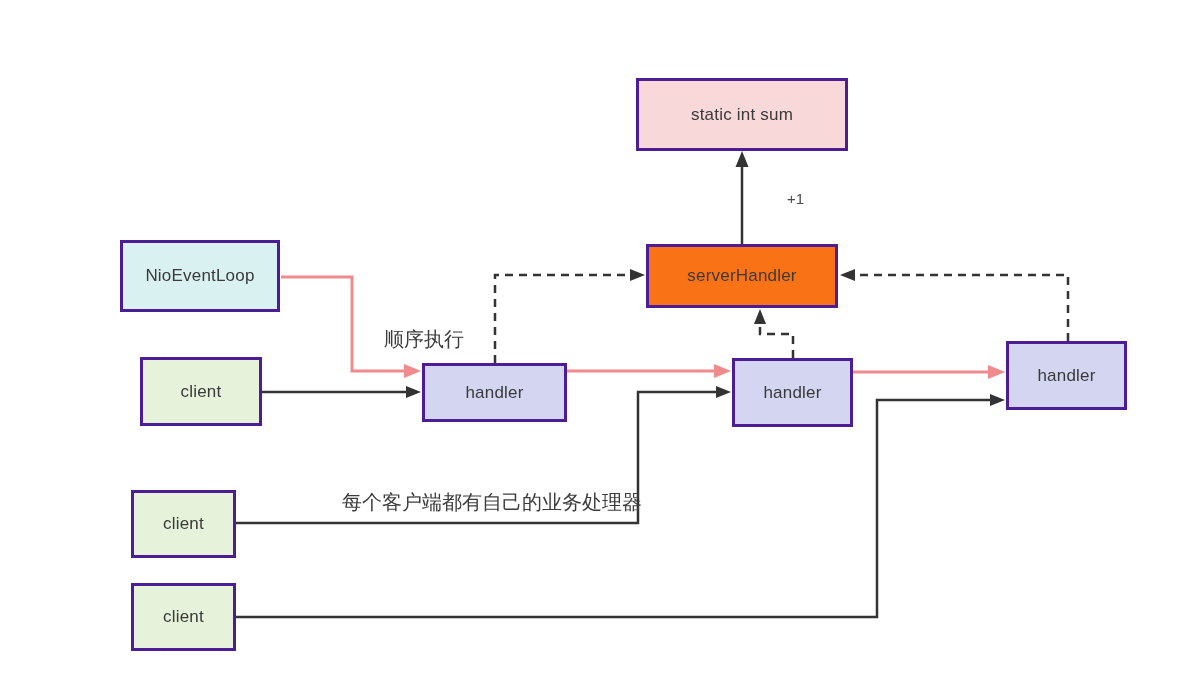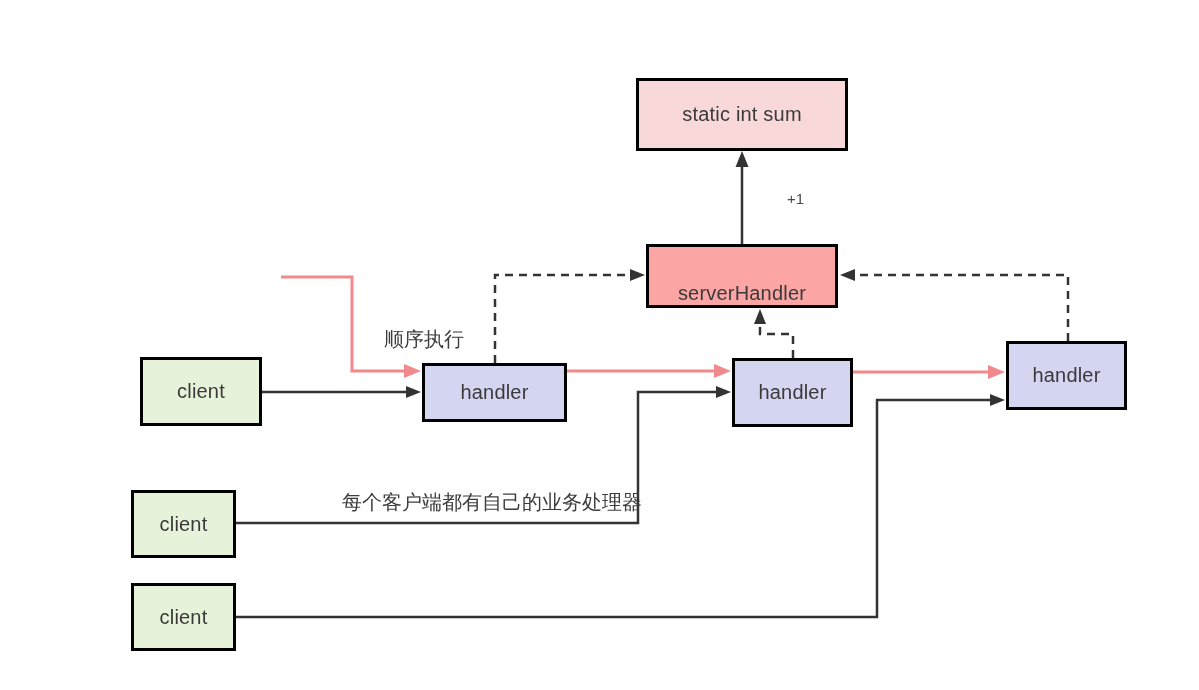--- a/index.html
+++ b/index.html
@@ -11,25 +11,25 @@
   .canvas {
     position: relative;
     width: 1199px;
     height: 690px;
     background: #ffffff;
     overflow: hidden;
   }
   .node {
     position: absolute;
     box-sizing: border-box;
-    border: 3px solid #000000;
+    border: 3px solid #4c1d95;
     display: flex;
     align-items: center;
     justify-content: center;
-    font-size: 20px;
+    font-size: 17px;
     color: #3a3a3a;
     letter-spacing: 0.2px;
   }
   .annotation {
     position: absolute;
     color: #3c3c3c;
     font-size: 20px;
     white-space: nowrap;
   }
   svg.wires {
@@ -117,24 +117,27 @@
     <g>
       <path class="wire-black" d="M236,617 H877 V400 H992"></path>
       <polygon class="head-black" points="1005,400 990,394 990,406"></polygon>
     </g>
   </svg>
 
   <div class="node" id="node-static-sum" style="background-color: rgb(248, 216, 216);">
     <span>static int sum</span>
   </div>
 
-  <div class="node" id="node-server-handler" style="background-color: #fca5a5; align-items: flex-end;">
+  <div class="node" id="node-server-handler" style="background-color: #f97316;">
     <span>serverHandler</span>
   </div>
 
+  <div class="node" id="node-nio-event-loop" style="background-color: rgb(217, 241, 241);">
+    <span>NioEventLoop</span>
+  </div>
 
   <div class="node" id="node-client-1" style="background-color: rgb(230, 243, 218);">
     <span>client</span>
   </div>
 
   <div class="node" id="node-client-2" style="background-color: rgb(230, 243, 218);">
     <span>client</span>
   </div>
 
   <div class="node" id="node-client-3" style="background-color: rgb(230, 243, 218);">

